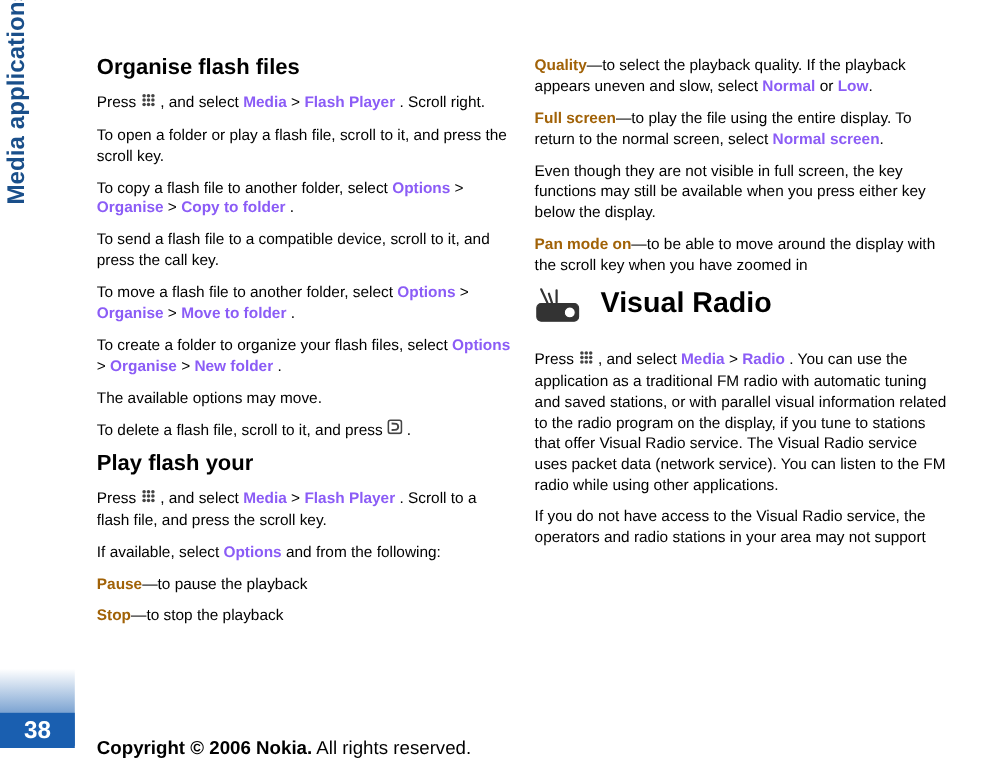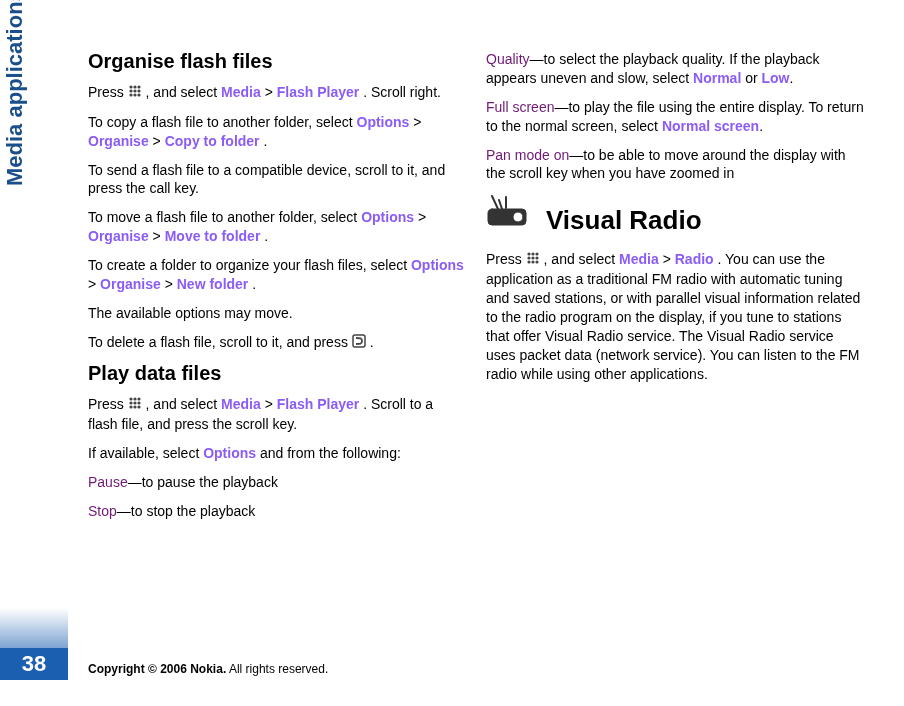--- a/index.html
+++ b/index.html
@@ -82,40 +82,40 @@
       font-weight: bold;
       margin-bottom: 10px;
       color: #000;
     }
     h1.section-heading {
       font-size: 26px;
       font-weight: bold;
       margin-bottom: 14px;
       margin-top: 8px;
       display: flex;
-      align-items: flex-end;
+      align-items: flex-start;
       gap: 14px;
     }
     .link-text {
       color: #8b5cf6;
       font-weight: bold;
     }
     .opt-word {
-      color: #701a75;
-      font-weight: normal;
+      color: #a16207;
+      font-weight: bold;
     }
     .icon-inline {
       display: inline-block;
       vertical-align: middle;
     }
     .footer {
       position: absolute;
       left: 88px;
-      bottom: 30px;
-      font-size: 12px;
+      bottom: 16px;
+      font-size: 17px;
     }
     .footer .cpy {
       font-weight: bold;
     }
     svg.radio-icon {
       width: 46px;
       height: 36px;
     }
   </style>
 </head>
@@ -151,20 +151,21 @@
             </g>
           </svg>
       </span>
       <span> , and select </span>
       <span class="link-text">Media</span>
       <span> &gt; </span>
       <span class="link-text">Flash Player</span>
       <span>. Scroll right.</span>
     </p>
 
+    <p>To open a folder or play a flash file, scroll to it, and press the scroll key.</p>
     <p>
       <span>To copy a flash file to another folder, select </span>
       <span class="link-text">Options</span>
       <span> &gt; </span>
       <span class="link-text">Organise</span>
       <span> &gt; </span>
       <span class="link-text">Copy to folder</span>
       <span>.</span>
     </p>
 
@@ -196,21 +197,21 @@
       <span>To delete a flash file, scroll to it, and press </span>
       <span class="icon-inline">
         <svg width="14" height="14" viewBox="0 0 14 14">
             <rect x="1" y="1" width="12" height="12" rx="2" fill="none" stroke="#444" stroke-width="1.5"></rect>
             <path d="M4 4 C8 4 10 4 10 7 C10 10 8 10 4 10" fill="none" stroke="#444" stroke-width="1.8"></path>
           </svg>
       </span>
       <span> .</span>
     </p>
 
-    <h2>Play data files</h2>
+    <h2>Play flash your</h2>
 
     <p>
       <span>Press </span>
       <span class="icon-inline">
         <svg width="14" height="14" viewBox="0 0 14 14">
             <g fill="#444">
               <circle cx="3" cy="3" r="1.6"></circle>
               <circle cx="7" cy="3" r="1.6"></circle>
               <circle cx="11" cy="3" r="1.6"></circle>
               <circle cx="3" cy="7" r="1.6"></circle>
@@ -247,20 +248,21 @@
   <div class="col">
 
     <p>
       <span class="opt-word">Quality</span><span>—to select the playback quality. If the playback appears uneven and slow, select </span><span class="link-text">Normal</span><span> or </span><span class="link-text">Low</span><span>.</span>
     </p>
 
     <p>
       <span class="opt-word">Full screen</span><span>—to play the file using the entire display. To return to the normal screen, select </span><span class="link-text">Normal screen</span><span>.</span>
     </p>
 
+    <p>Even though they are not visible in full screen, the key functions may still be available when you press either key below the display.</p>
 
 
     <p>
       <span class="opt-word">Pan mode on</span><span>—to be able to move around the display with the scroll key when you have zoomed in</span>
     </p>
 
     <h1 class="section-heading">
       <span class="icon-inline">
         <svg class="radio-icon" viewBox="0 0 46 36">
           <g stroke="#333" fill="#333" stroke-linecap="round">
@@ -292,18 +294,19 @@
             </g>
           </svg>
       </span>
       <span> , and select </span>
       <span class="link-text">Media</span>
       <span> &gt; </span>
       <span class="link-text">Radio</span>
       <span>. You can use the application as a traditional FM radio with automatic tuning and saved stations, or with parallel visual information related to the radio program on the display, if you tune to stations that offer Visual Radio service. The Visual Radio service uses packet data (network service). You can listen to the FM radio while using other applications.</span>
     </p>
 
+    <p>If you do not have access to the Visual Radio service, the operators and radio stations in your area may not support</p>
   </div>
 </div>
 
 <div class="footer">
   <span class="cpy">Copyright © 2006 Nokia.</span><span> All rights reserved.</span>
 </div>
 
 </body></html>

